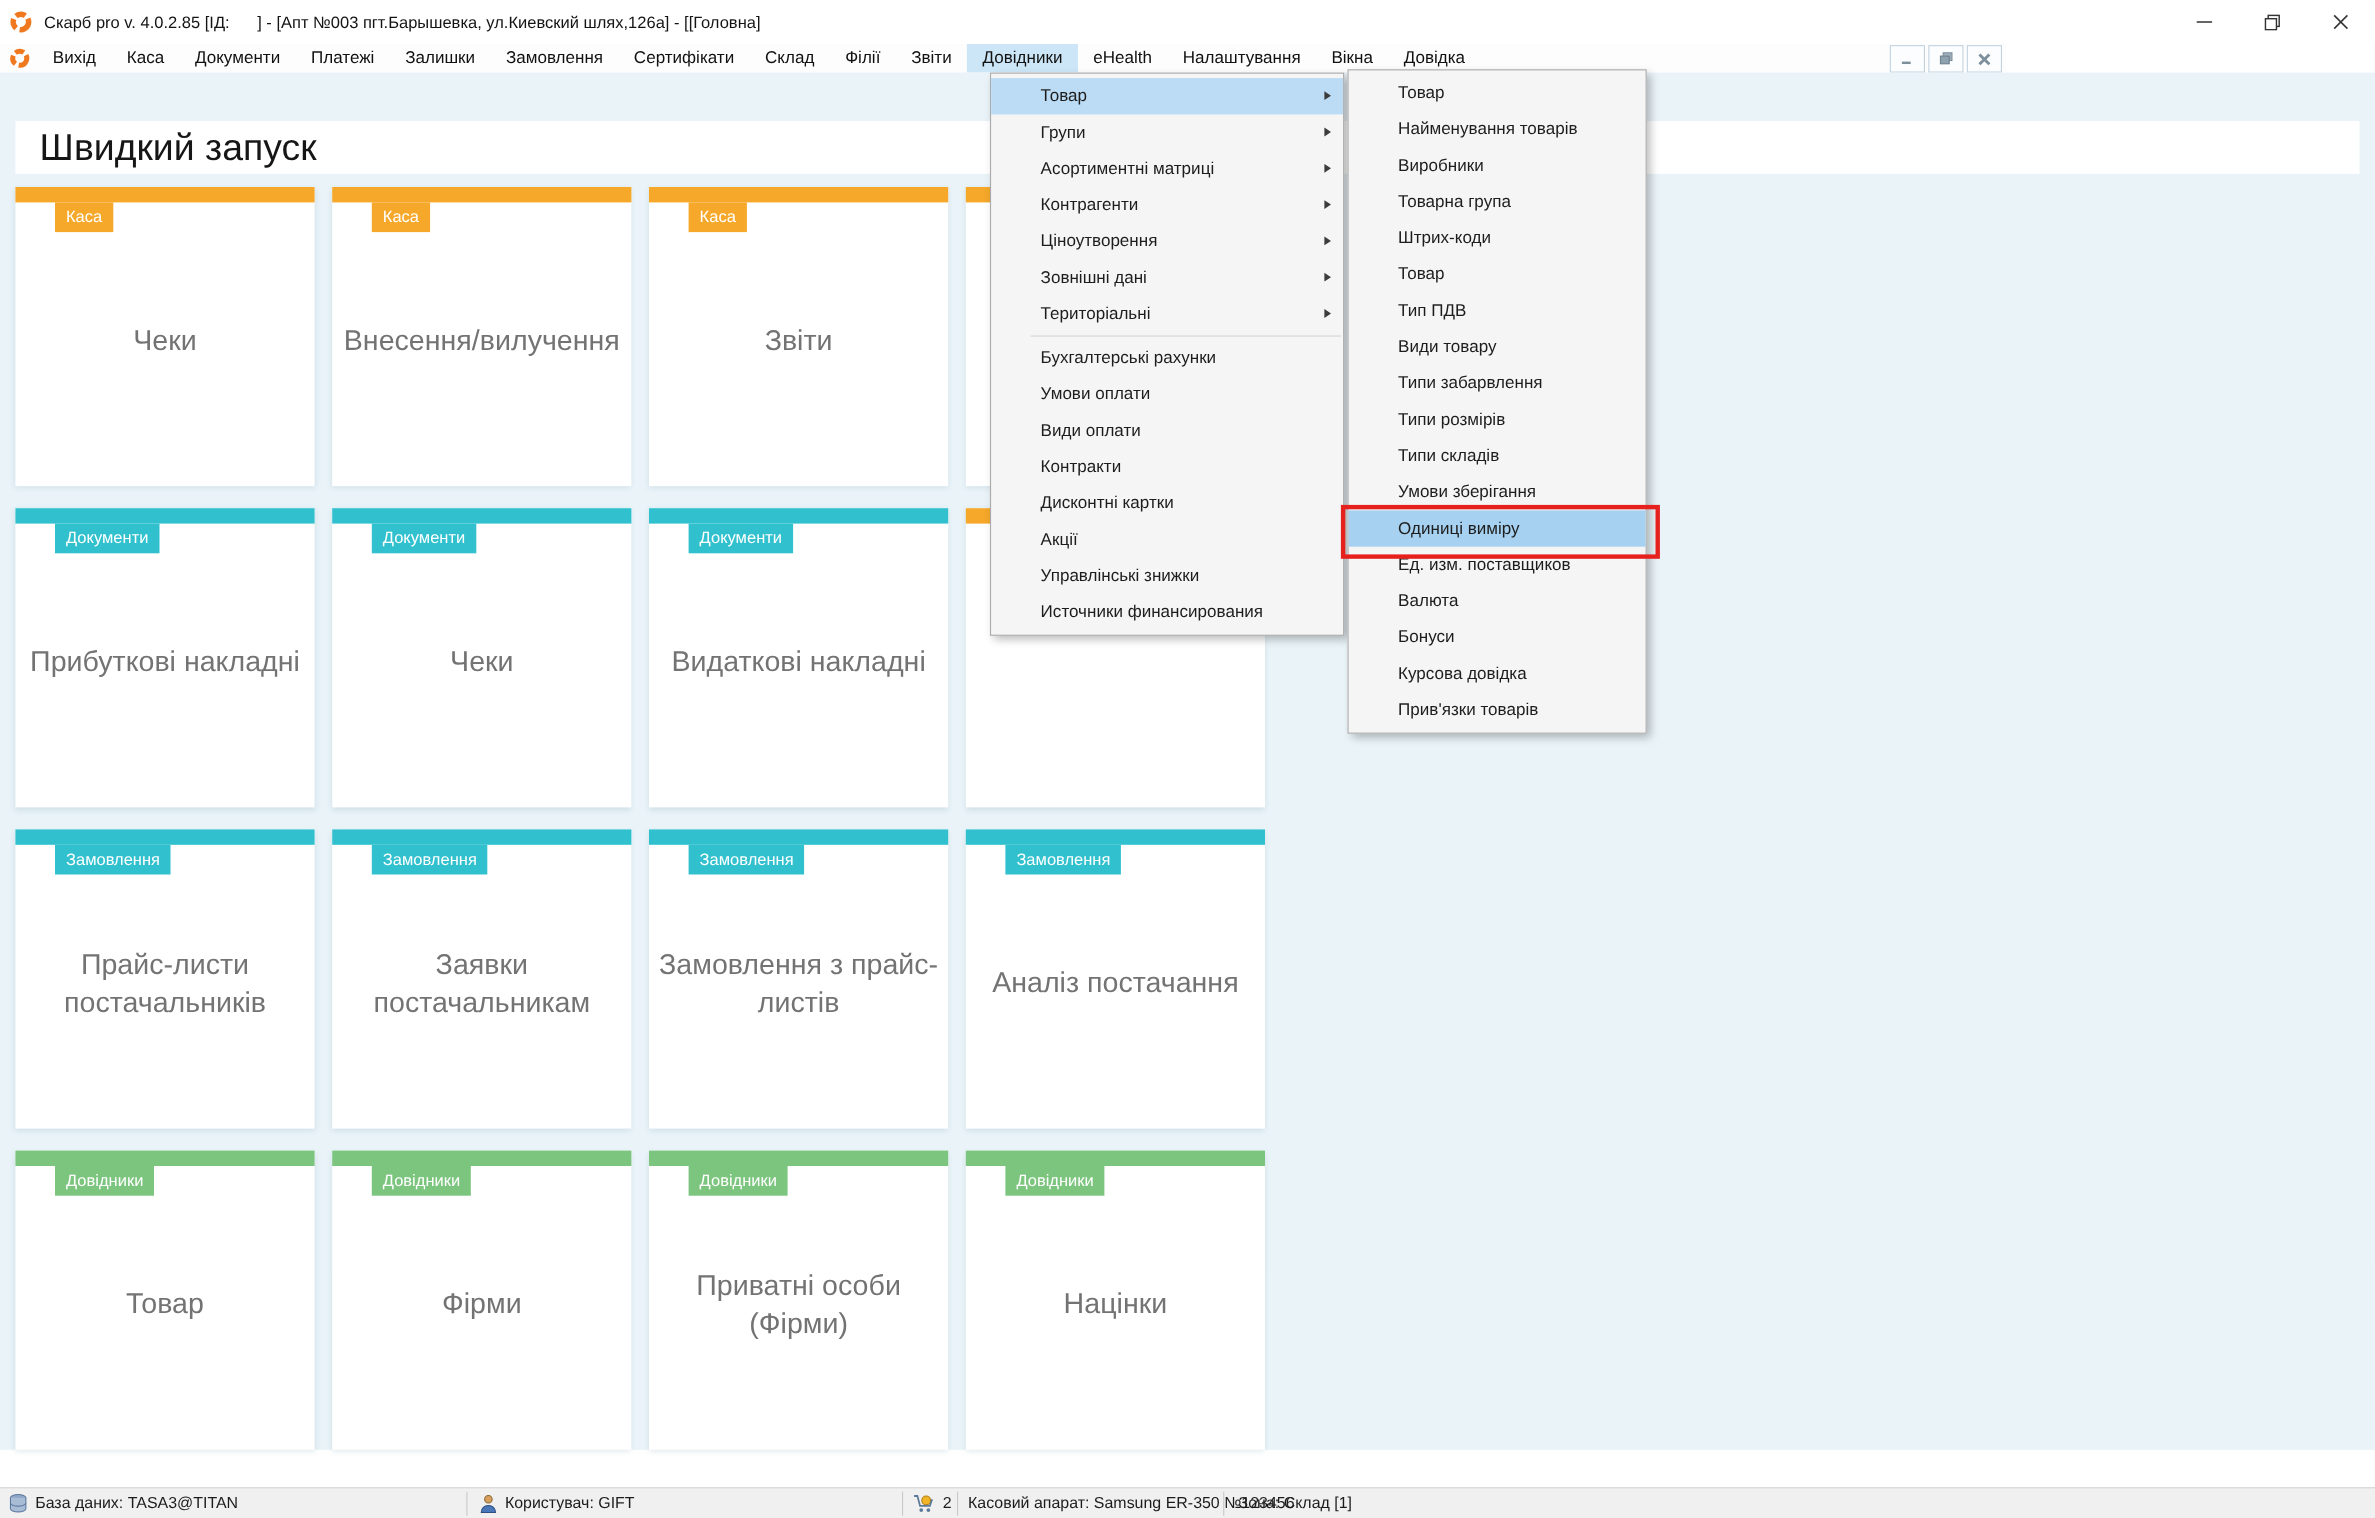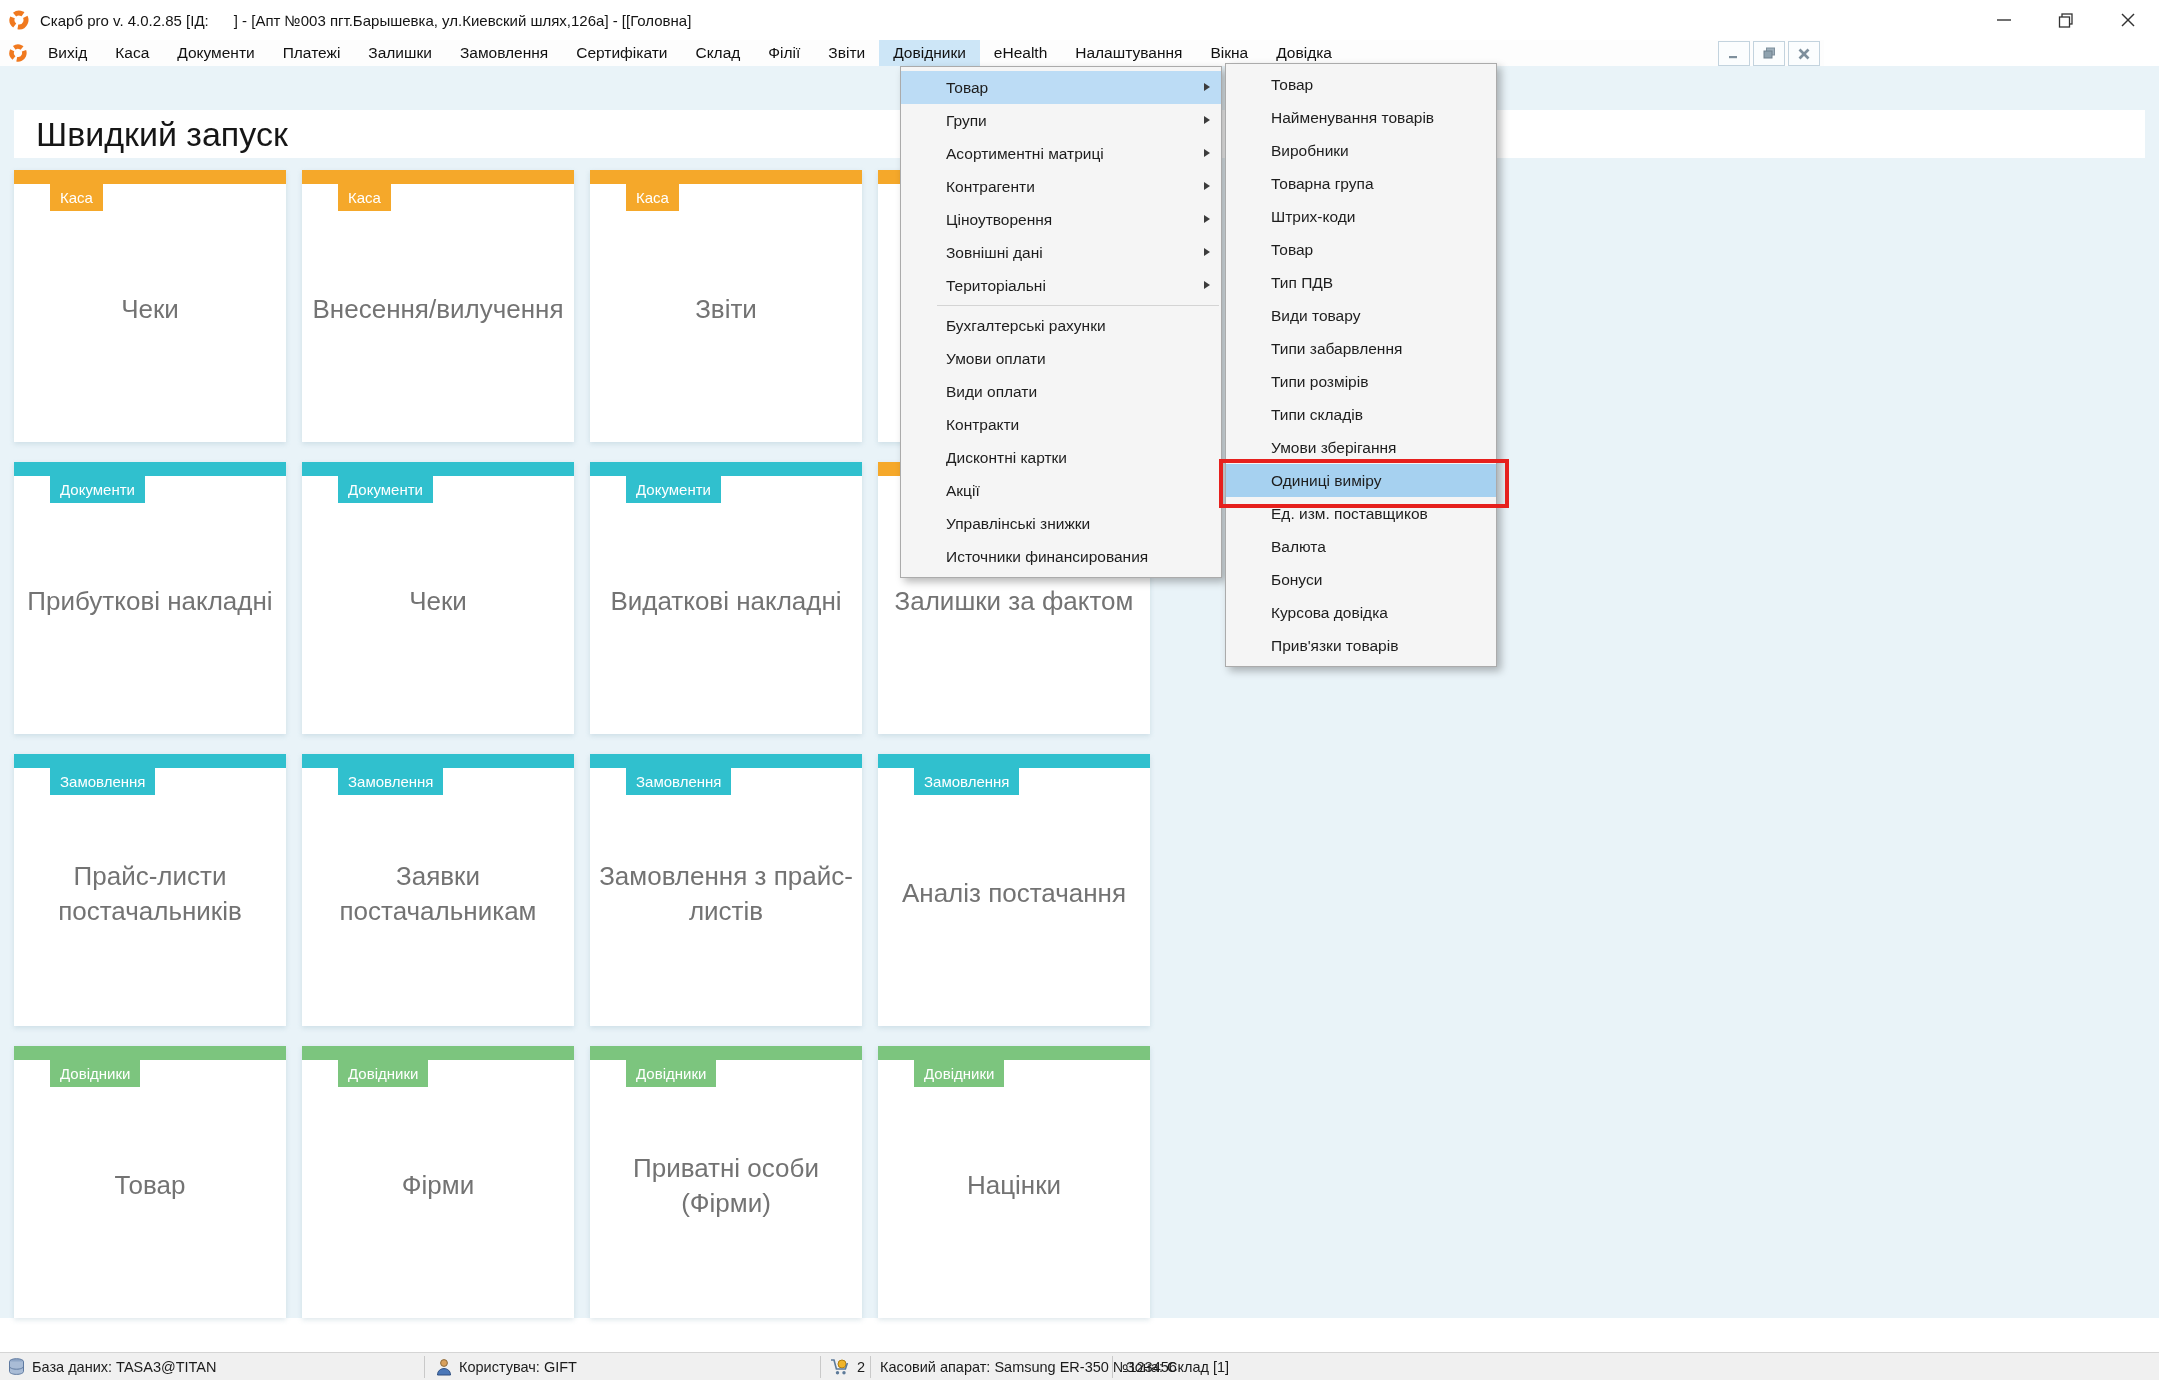--- a/index.html
+++ b/index.html
@@ -153,21 +153,20 @@
         <div class="tile-badge" style="background: rgb(48, 192, 206);">Документи</div>
         <div class="tile-label">Чеки</div>
       </div>
       <div class="tile" style="left: 590px; top: 462px;">
         <div class="tile-strip" style="background: rgb(48, 192, 206);"></div>
         <div class="tile-badge" style="background: rgb(48, 192, 206);">Документи</div>
         <div class="tile-label">Видаткові накладні</div>
       </div>
       <div class="tile" style="left: 878px; top: 462px;">
         <div class="tile-strip" style="background: rgb(245, 168, 42);"></div>
-        <div class="tile-label">Залишки за фактом</div>
       </div>
       <div class="tile" style="left: 14px; top: 754px;">
         <div class="tile-strip" style="background: rgb(48, 192, 206);"></div>
         <div class="tile-badge" style="background: rgb(48, 192, 206);">Замовлення</div>
         <div class="tile-label">Прайс-листи постачальників</div>
       </div>
       <div class="tile" style="left: 302px; top: 754px;">
         <div class="tile-strip" style="background: rgb(48, 192, 206);"></div>
         <div class="tile-badge" style="background: rgb(48, 192, 206);">Замовлення</div>
         <div class="tile-label">Заявки постачальникам</div>

